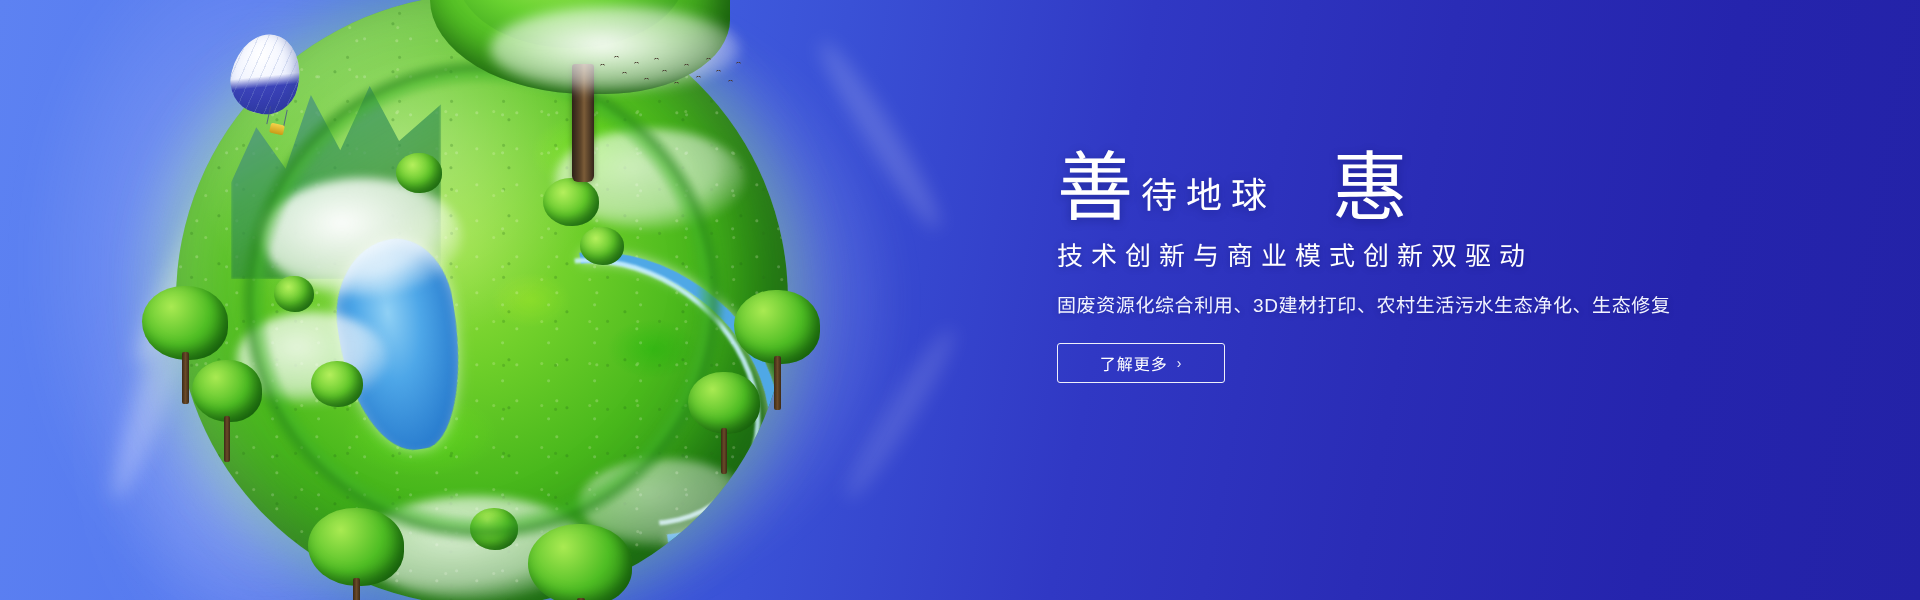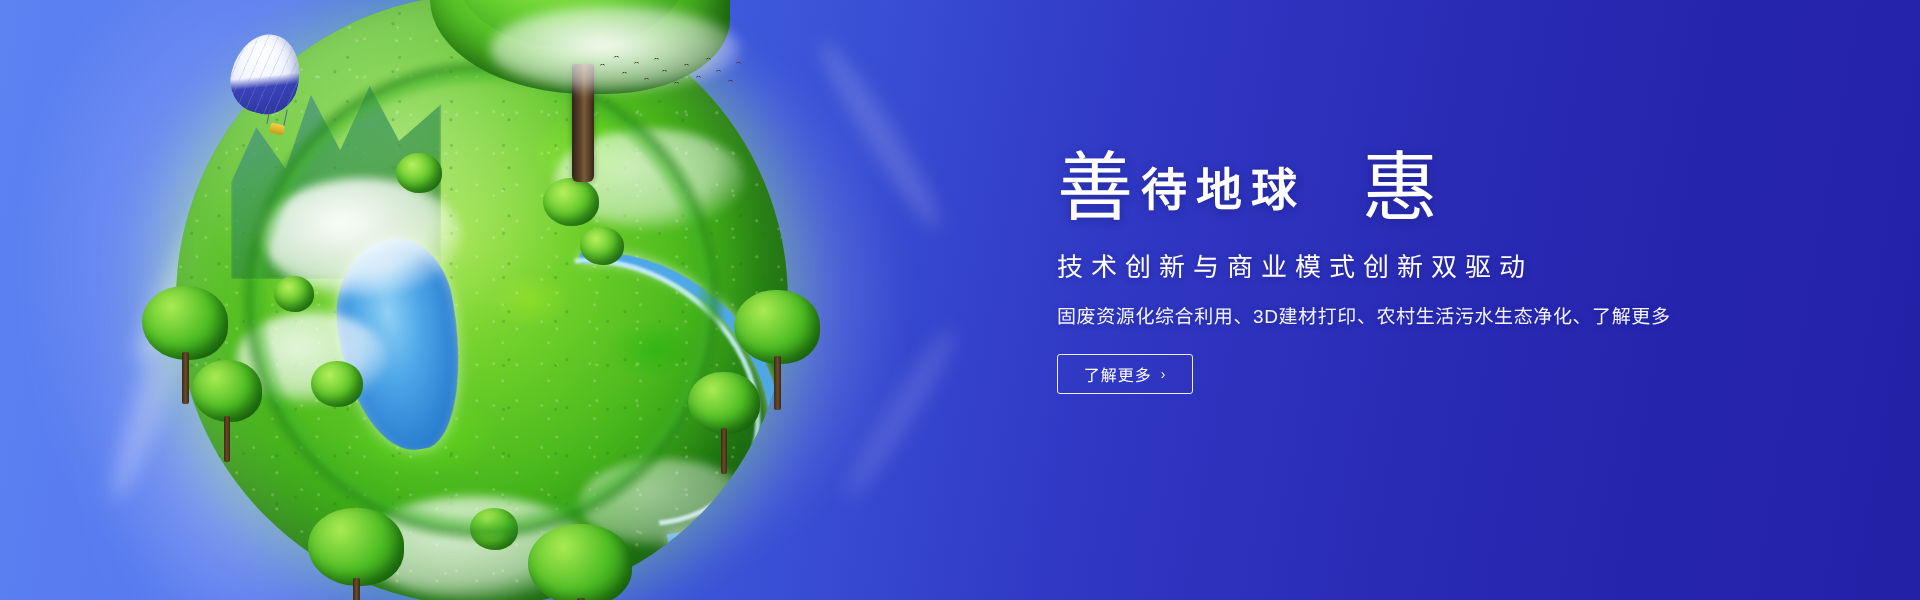--- a/index.html
+++ b/index.html
@@ -222,39 +222,39 @@
     display:flex;align-items:flex-end;color:#ffffff;white-space:nowrap;
     font-family:"Liberation Serif","DejaVu Serif",serif;
     text-shadow:0 2px 10px rgba(10,14,80,.35);
     height:86px;
   }
   .hl-big{
     font-size:76px;line-height:.92;font-weight:400;
     letter-spacing:0;padding-bottom:2px;
   }
   .hl-small{
-    font-size:46px;line-height:1;font-weight:700;
+    font-size:36px;line-height:1;font-weight:400;
     letter-spacing:9px;padding:0 0 12px 8px;
   }
   .hl-gap{width:56px;}
 
   .subline{
-    margin-top:20px;color:#ffffff;white-space:nowrap;
+    margin-top:9px;color:#ffffff;white-space:nowrap;
     font-size:26px;letter-spacing:8px;font-weight:400;
     text-shadow:0 1px 7px rgba(10,14,80,.32);
   }
   .descline{
     margin-top:18px;color:#f2f4ff;white-space:nowrap;
     font-size:19px;letter-spacing:.6px;font-weight:400;
     text-shadow:0 1px 6px rgba(10,14,80,.30);
   }
 
   .cta{
     margin-top:26px;display:inline-flex;align-items:center;justify-content:center;
-    gap:9px;width:136px;height:40px;box-sizing:border-box;
+    gap:9px;width:168px;height:40px;box-sizing:border-box;
     border:1px solid rgba(255,255,255,.92);border-radius:3px;
     background:transparent;color:#ffffff;
     font-size:16px;letter-spacing:1px;cursor:pointer;
     font-family:"Liberation Sans","DejaVu Sans",sans-serif;
   }
   .cta .chev{font-size:14px;opacity:.95;}
 </style>
 </head>
 <body>
 
@@ -357,21 +357,21 @@
 
     <div class="headline">
       <span class="hl-big">善</span>
       <span class="hl-small">待地球</span>
       <span class="hl-gap"></span>
       <span class="hl-big">惠</span>
     </div>
 
     <div class="subline">技术创新与商业模式创新双驱动</div>
 
-    <div class="descline">固废资源化综合利用、3D建材打印、农村生活污水生态净化、了解更多</div>
+    <div class="descline">固废资源化综合利用、3D建材打印、农村生活污水生态净化、生态修复</div>
 
     <div class="cta">
       <span>了解更多</span>
       <span class="chev">›</span>
     </div>
 
   </div>
 </div>
 
 </body></html>

